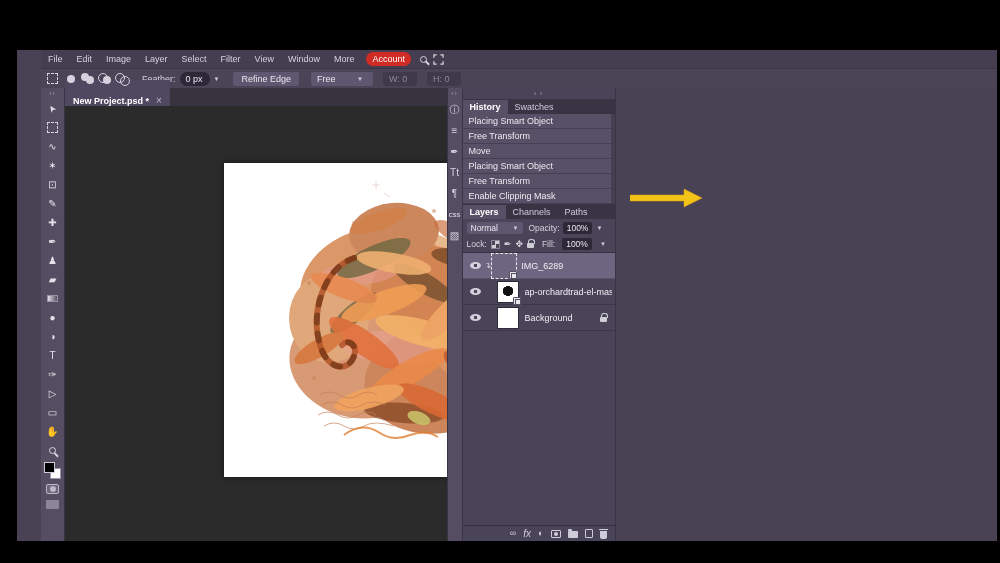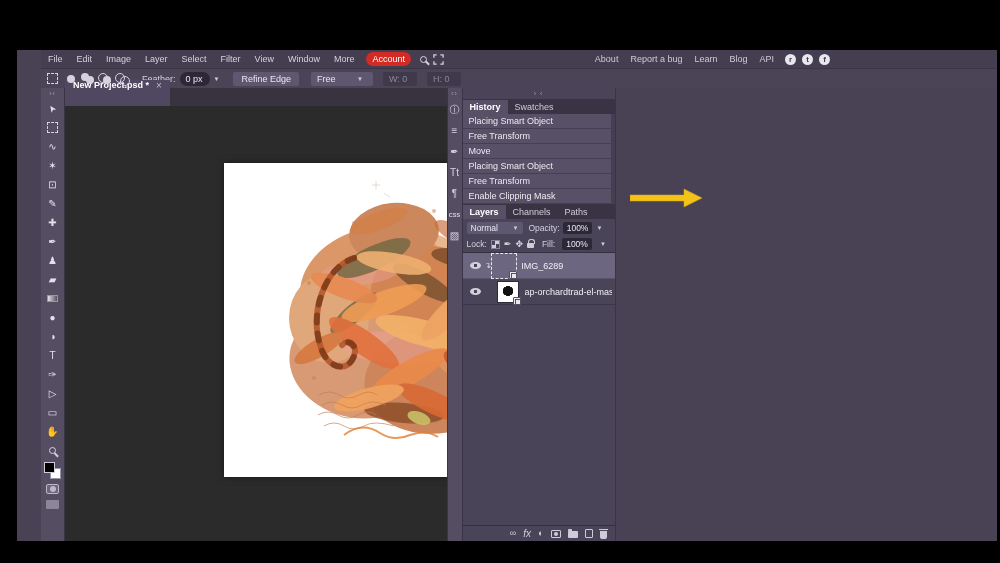--- a/index.html
+++ b/index.html
@@ -54,21 +54,21 @@
   .swatches { position:relative; width:17px; height:17px; margin:2px 0; }
   .sw-fg { position:absolute; left:0; top:0; width:11px; height:11px; background:#000; border:1px solid #cfccd9; }
   .sw-bg { position:absolute; right:0; bottom:0; width:11px; height:11px; background:#fff; border:1px solid #9b95a8; }
   .qmask { width:13px; height:10px; border:1px solid #bcb8c6; border-radius:2px; background:#6c657c; position:relative; margin:3px 0; }
   .qmask::after { content:''; position:absolute; left:3px; top:1px; width:6px; height:6px; border-radius:50%; background:#bcb8c6; }
   .scrmode { width:13px; height:9px; background:#8d8699; border-radius:1px; margin:3px 0; }
 
   
   .canvas-col { flex:1; display:flex; flex-direction:column; min-width:0; border-left:1px solid #3a3444; }
   .tabbar { height:18px; background:#39333f; display:flex; align-items:flex-end; flex:0 0 auto; }
-  .doc-tab { background:#4f4860; height:26px; display:flex; align-items:flex-start; padding:0 8px; gap:7px; }
+  .doc-tab { background:#4f4860; height:26px; display:flex; align-items:flex-end; padding:0 8px; gap:7px; }
   .doc-tab-title { font-size:9px; color:#fff; font-weight:bold; }
   .tab-close { font-size:10px; color:#bdb9c8; }
   .canvas { flex:1; background:#2b2b2b; position:relative; overflow:hidden; }
   .artwork { position:absolute; left:159px; top:57px; width:317px; height:314px; background:#fff;
              box-shadow:0 0 6px rgba(0,0,0,.55); }
 
   
   .side-strip { width:16px; background:#554e62; border-left:1px solid #3a3444; border-right:1px solid #3a3444;
                 display:flex; flex-direction:column; align-items:center; flex:0 0 auto; }
   .strip-icon { color:#d8d4e0; font-size:10px; height:21px; display:flex; align-items:center; justify-content:center; }
@@ -153,30 +153,20 @@
       <span class="menu-item">Select</span>
       <span class="menu-item">Filter</span>
       <span class="menu-item">View</span>
       <span class="menu-item">Window</span>
       <span class="menu-item">More</span>
       <span class="account-btn">Account</span>
       <span class="mag"></span>
       <svg class="fs-icon" viewBox="0 0 12 12">
         <path d="M1 4V1h3M8 1h3v3M11 8v3H8M4 11H1V8" fill="none" stroke="#d6d2dd" stroke-width="1.4"></path>
       </svg>
-      <div class="menu-right">
-        <span class="menu-link">About</span>
-        <span class="menu-link">Report a bug</span>
-        <span class="menu-link">Learn</span>
-        <span class="menu-link">Blog</span>
-        <span class="menu-link">API</span>
-        <span class="soc">r</span>
-        <span class="soc">t</span>
-        <span class="soc">f</span>
-      </div>
     </div>
 
     <div class="optionsbar">
       <span class="dashedbox"></span>
       <span class="selmode m-new"></span>
       <span class="selmode m-add"></span>
       <span class="selmode m-sub"></span>
       <span class="selmode m-int"></span>
       <span class="opt-label">Feather:</span>
       <span class="opt-input">0 px</span>
@@ -372,20 +362,29 @@
             <span class="layer-name">IMG_6289</span>
           </div>
           <div class="layer-row">
             <span class="eye"></span>
             <span class="thumb" style="margin-left:12px">
               <span class="thumb-mask" style="display:block"></span>
               <span class="so-badge"></span>
             </span>
             <span class="layer-name">ap-orchardtrad-el-mask</span>
           </div>
+          <div class="layer-row">
+            <span class="eye"></span>
+            <span class="thumb" style="margin-left:12px">
+              <span class="thumb-white" style="display:block"></span>
+            </span>
+            <span class="layer-name">Background</span>
+            <span class="row-spacer"></span>
+            <span class="padlock" style="margin-right:5px"></span>
+          </div>
         </div>
 
         <div class="bottom-icons">
           <span class="b-icon">∞</span>
           <span class="b-icon b-fx">fx</span>
           <span class="b-icon">◐</span>
           <span class="mask-icon"></span>
           <span class="folder-icon"></span>
           <span class="newlayer-icon"></span>
           <span class="trash-icon"></span>

